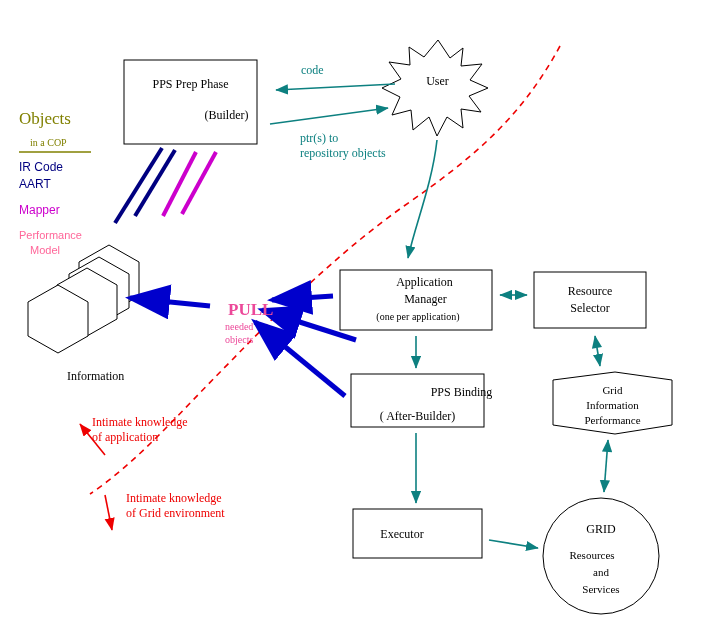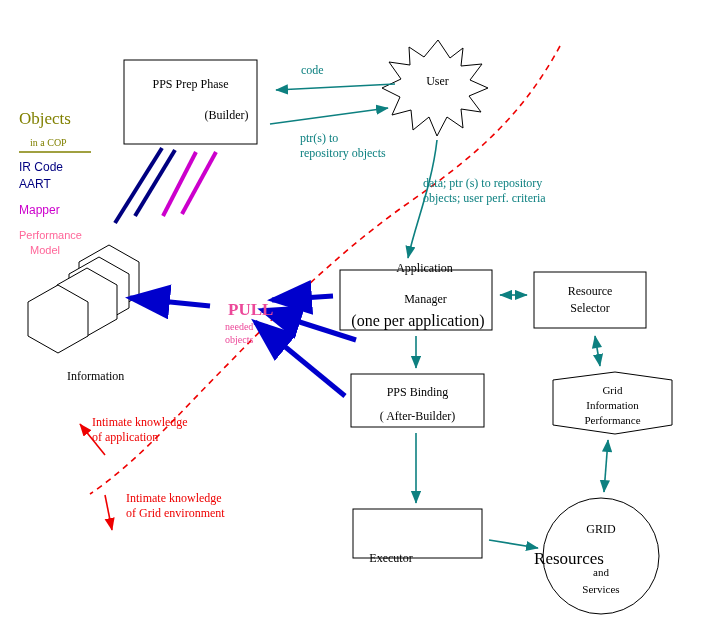--- a/index.html
+++ b/index.html
@@ -131,50 +131,48 @@
   <div class="lbl navy t-sans" style="left:19px; top:177px; font-size:12px;">AART</div>
   <div class="lbl purple t-sans" style="left:19px; top:203px; font-size:12px;">Mapper</div>
   <div class="lbl pink t-sans" style="left:19px; top:229px; font-size:11px;">Performance</div>
   <div class="lbl pink t-sans" style="left:30px; top:244px; font-size:11px;">Model</div>
 
   <div class="box-text t-serif" style="left:124px; top:76px; width:133px;">PPS Prep Phase</div>
   <div class="box-text t-serif" style="left:124px; top:107px; width:133px;margin-left:36px;">(Builder)</div>
 
   <div class="box-text t-serif" style="left:400px; top:73px; width:75px;">User</div>
 
-  <div class="box-text t-serif" style="left:340px; top:260px; width:169px;">Application</div>
+  <div class="box-text t-serif" style="left:340px; top:274px; width:169px;">Application</div>
   <div class="box-text t-serif" style="left:340px; top:291px; width:171px;">Manager</div>
-  <div class="box-text t-serif" style="left:340px; top:310px; width:156px; font-size:16px;">(one per application)</div>
+  <div class="box-text t-serif" style="left:340px; top:310px; width:156px; font-size:10px;">(one per application)</div>
 
   <div class="box-text t-serif" style="left:534px; top:300px; width:112px;">Selector</div>
   <div class="box-text t-serif" style="left:534px; top:283px; width:112px;">Resource</div>
 
-  <div class="box-text t-serif" style="left:351px; top:384px; width:133px;">PPS Binding</div>
+  <div class="box-text t-serif" style="left:351px; top:384px; width:133px;padding-left:44px;">PPS Binding</div>
   <div class="box-text t-serif" style="left:351px; top:408px; width:133px;">( After-Builder)</div>
 
   <div class="box-text t-serif" style="left:553px; top:383px; width:119px; font-size:11px;">Grid</div>
   <div class="box-text t-serif" style="left:553px; top:398px; width:119px; font-size:11px;">Information</div>
   <div class="box-text t-serif" style="left:553px; top:413px; width:119px; font-size:11px;">Performance</div>
 
-  <div class="box-text t-serif" style="left:335px; top:526px; width:112px;margin-top:24px;">Executor</div>
+  <div class="box-text t-serif" style="left:346px; top:526px; width:112px;">Executor</div>
 
   <div class="box-text t-serif" style="left:543px; top:521px; width:116px;">GRID</div>
-  <div class="box-text t-serif" style="left:511px; top:548px; width:116px; font-size:17px;">Resources</div>
+  <div class="box-text t-serif" style="left:534px; top:548px; width:116px; font-size:11px;">Resources</div>
   <div class="box-text t-serif" style="left:543px; top:565px; width:116px; font-size:11px;">and</div>
   <div class="box-text t-serif" style="left:543px; top:582px; width:116px; font-size:11px;">Services</div>
 
   <div class="lbl black t-serif" style="left:67px; top:369px; font-size:12px;">Information</div>
 
   <div class="lbl teal t-serif" style="left:301px; top:63px; font-size:12px;text-align:right;">code</div>
 
   <div class="lbl teal t-serif" style="left:300px; top:131px; font-size:12px;">ptr(s) to
 repository objects</div>
 
-  <div class="lbl teal t-serif" style="left:423px; top:176px; font-size:12px;">data; ptr (s) to repository
-objects; user perf. criteria</div>
 
   <div class="lbl blue t-serif" style="left:216px; top:299px; font-size:17px; font-weight:bold;">PULL</div>
   <div class="lbl blue t-serif" style="left:213px; top:321px; font-size:10px;">needed
 objects</div>
 
   <div class="lbl red t-serif" style="left:92px; top:415px; font-size:12px;">Intimate knowledge
 of application</div>
   <div class="lbl red t-serif" style="left:126px; top:491px; font-size:12px;">Intimate knowledge
 of Grid environment</div>
 

